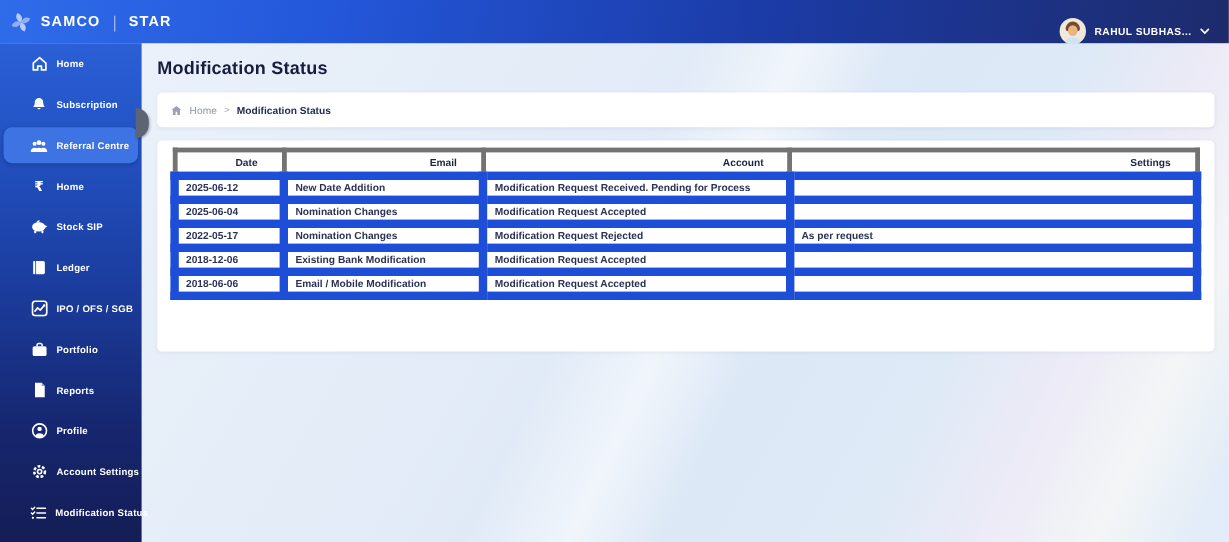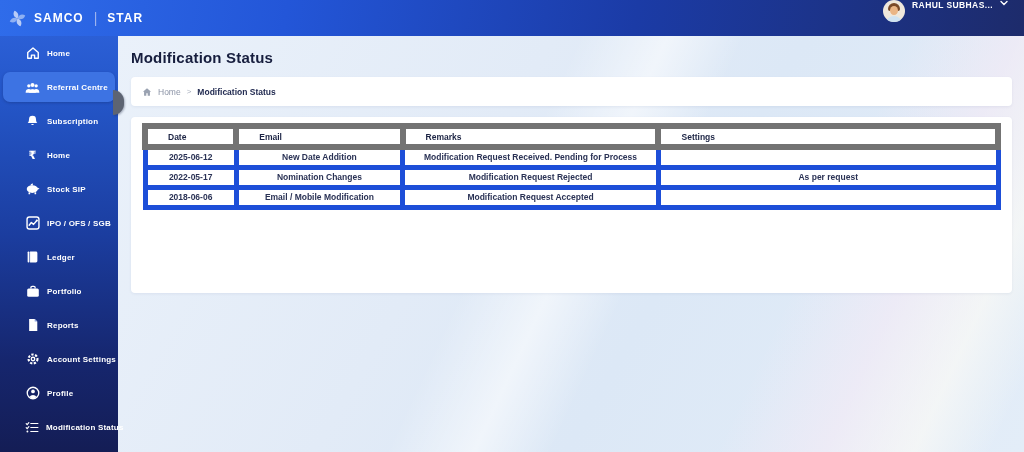--- a/index.html
+++ b/index.html
@@ -7,21 +7,21 @@
     font-family:"Liberation Sans", sans-serif; background:#e3ecf8; }
 
   
   .topbar { position:absolute; left:0; top:0; width:1024px; height:36px;
     background:linear-gradient(100deg,#2f6cea 0%, #2356d8 28%, #1b3ba6 62%, #1d2b6b 100%);
     display:flex; align-items:center; z-index:5; }
   .brand { display:flex; align-items:center; gap:7px; padding-left:8px; cursor:pointer; }
   .brand-name, .brand-product { color:#fff; font-weight:bold; font-size:12px; letter-spacing:1px; }
   .brand-divider { color:#9db3ee; font-size:14px; font-weight:400; margin:0 3px; }
   .user { position:absolute; right:16px; top:0; height:52px; display:flex;
-    align-items:flex-start; gap:7px; cursor:pointer; }
+    align-items:center; gap:7px; cursor:pointer; }
   .avatar { width:22px; height:22px; border-radius:50%; background:#efe8dc;
     position:relative; overflow:hidden; }
   .avatar .hair { position:absolute; top:3px; left:5px; width:12px; height:8px;
     border-radius:6px 6px 2px 2px; background:#7a4a28; }
   .avatar .face { position:absolute; top:6px; left:7px; width:8px; height:9px;
     border-radius:50%; background:#eab585; }
   .avatar .shirt { position:absolute; bottom:-4px; left:3px; width:16px; height:10px;
     border-radius:8px 8px 0 0; background:#cfe3f2; }
   .user-name { color:#fff; font-weight:bold; font-size:8.5px; letter-spacing:.4px; }
   .chev { display:flex; align-items:center; }
@@ -55,23 +55,23 @@
     background:#fff; border-radius:4px; display:flex; align-items:center;
     padding:0 11px; gap:6px; box-shadow:0 1px 3px rgba(40,60,110,.07); }
   .bc-home { font-size:8.5px; color:#8b93a6; cursor:pointer; }
   .bc-sep { font-size:8px; color:#a8afbd; }
   .bc-current { font-size:8.5px; font-weight:bold; color:#232c52; }
 
   .card { position:absolute; left:13px; width:881px; top:81px; height:176px;
     background:#fff; border-radius:4px; padding:6px 11px;
     box-shadow:0 1px 3px rgba(40,60,110,.07); }
   table { width:100%; border-collapse:collapse; table-layout:fixed; }
-  th { border:6px solid #737373; height:21px; font-size:8.5px; text-align:left;
+  th { border:4px solid #737373; height:21px; font-size:8.5px; text-align:right;
     padding:0 20px; color:#1c2444; font-weight:bold; }
-  td { border:5px solid #1d4ed8; height:20px; font-size:8.5px; text-align:center;
+  td { border:7px solid #1d4ed8; height:20px; font-size:8.5px; 
     padding:0 6px; color:#2a3255; font-weight:bold; overflow:hidden; white-space:nowrap; }
 </style>
 </head>
 <body>
 
 <div class="topbar">
   <div class="brand">
     <span style="display:flex">
       <svg width="19" height="19" viewBox="0 0 24 24">
         <g>
@@ -103,46 +103,46 @@
 
 <div class="sidebar" id="sidebar">
     <div class="side-item">
       <span class="icon">
         <svg width="14" height="14" viewBox="0 0 16 16">
           <path fill="none" stroke="#fff" stroke-width="1.6" stroke-linejoin="round" d="M2 7.5 8 2.3l6 5.2V14H9.8v-3.6H6.2V14H2Z"></path>
         </svg>
       </span>
       <span class="lbl">Home</span>
     </div>
+    <div class="side-item">
+      <span class="icon">
+        <svg width="13" height="14" viewBox="0 0 16 16">
+          <path fill="#fff" d="M8 1.4a4.3 4.3 0 0 0-4.3 4.3c0 3.1-1.1 4.1-1.8 4.9h12.2c-.7-.8-1.8-1.8-1.8-4.9A4.3 4.3 0 0 0 8 1.4Z"></path>
+          <path fill="#fff" d="M6.2 11.6a1.9 1.9 0 0 0 3.6 0Z"></path>
+        </svg>
+      </span>
+      <span class="lbl">Subscription</span>
+    </div>
     <div class="side-item active">
       <span class="icon">
         <svg width="16" height="13" viewBox="0 0 18 14">
           <g fill="#fff">
             <circle cx="4.6" cy="5" r="2"></circle>
             <circle cx="13.4" cy="5" r="2"></circle>
             <circle cx="9" cy="3.9" r="2.4"></circle>
             <path d="M.8 12.6c0-2.2 1.7-3.7 3.8-3.7 1 0 1.9.3 2.5.9a4.6 4.6 0 0 1 3.8-.1c.7-.5 1.6-.8 2.5-.8 2.1 0 3.8 1.5 3.8 3.7v.7H.8Z"></path>
             <path d="M4.9 13.3c0-2.6 1.8-4.3 4.1-4.3s4.1 1.7 4.1 4.3Z"></path>
           </g>
         </svg>
       </span>
       <span class="lbl">Referral Centre</span>
     </div>
     <div class="side-item">
       <span class="icon">
         <svg width="13" height="14" viewBox="0 0 16 16">
-          <path fill="#fff" d="M8 1.4a4.3 4.3 0 0 0-4.3 4.3c0 3.1-1.1 4.1-1.8 4.9h12.2c-.7-.8-1.8-1.8-1.8-4.9A4.3 4.3 0 0 0 8 1.4Z"></path>
-          <path fill="#fff" d="M6.2 11.6a1.9 1.9 0 0 0 3.6 0Z"></path>
-        </svg>
-      </span>
-      <span class="lbl">Subscription</span>
-    </div>
-    <div class="side-item">
-      <span class="icon">
-        <svg width="13" height="14" viewBox="0 0 16 16">
           <text x="8" y="13" text-anchor="middle" font-size="14" font-weight="bold" fill="#fff" font-family="DejaVu Sans, sans-serif">₹</text>
         </svg>
       </span>
       <span class="lbl">Home</span>
     </div>
     <div class="side-item">
       <span class="icon">
         <svg width="16" height="14" viewBox="0 0 18 15">
           <g fill="#fff">
             <ellipse cx="8.7" cy="7.6" rx="6.6" ry="4.7"></ellipse>
@@ -150,73 +150,73 @@
             <rect x="11.4" y="11.3" width="2" height="2.6" rx=".6"></rect>
             <path d="M14.2 5.8 17.4 7l-2.5 1.8Z"></path>
             <path d="M6.6 3.2c.3-1.5 1.5-2.4 3-2.2l-.4 2.4Z"></path>
           </g>
         </svg>
       </span>
       <span class="lbl">Stock SIP</span>
     </div>
     <div class="side-item">
       <span class="icon">
+        <svg width="13" height="14" viewBox="0 0 16 16">
+          <path fill="#fff" d="M5 1.3h7.2A1.8 1.8 0 0 1 14 3.1v9.8a1.8 1.8 0 0 1-1.8 1.8H5Z"></path>
+          <rect x="2" y="1.3" width="2.2" height="13.4" rx="1" fill="#fff"></rect>
+        </svg>
+      </span>
+      <span class="lbl">Ledger</span>
+    </div>
+    <div class="side-item">
+      <span class="icon">
         <svg width="14" height="14" viewBox="0 0 16 16">
           <rect x="1.2" y="1.2" width="13.6" height="13.6" rx="2.6" fill="none" stroke="#fff" stroke-width="1.6"></rect>
           <polyline points="3.6,10.6 6.1,7.4 8.6,9.6 12.4,5.2" fill="none" stroke="#fff" stroke-width="1.6" stroke-linecap="round" stroke-linejoin="round"></polyline>
           <circle cx="12.4" cy="5.2" r="1.2" fill="#fff"></circle>
         </svg>
       </span>
       <span class="lbl">IPO / OFS / SGB</span>
     </div>
     <div class="side-item">
       <span class="icon">
-        <svg width="13" height="14" viewBox="0 0 16 16">
-          <path fill="#fff" d="M5 1.3h7.2A1.8 1.8 0 0 1 14 3.1v9.8a1.8 1.8 0 0 1-1.8 1.8H5Z"></path>
-          <rect x="2" y="1.3" width="2.2" height="13.4" rx="1" fill="#fff"></rect>
-        </svg>
-      </span>
-      <span class="lbl">Ledger</span>
-    </div>
-    <div class="side-item">
-      <span class="icon">
         <svg width="14" height="13" viewBox="0 0 16 15">
           <path fill="none" stroke="#fff" stroke-width="1.5" d="M5.6 4V2.9A1.4 1.4 0 0 1 7 1.5h2a1.4 1.4 0 0 1 1.4 1.4V4"></path>
           <rect x="1.3" y="4" width="13.4" height="9.5" rx="1.8" fill="#fff"></rect>
         </svg>
       </span>
       <span class="lbl">Portfolio</span>
     </div>
     <div class="side-item">
       <span class="icon">
         <svg width="12" height="14" viewBox="0 0 14 16">
           <path fill="#fff" d="M2.5 1h6.5L12 4v11H2.5Z"></path>
           <path fill="#8fa6e0" d="M9 1l3 3H9Z"></path>
         </svg>
       </span>
       <span class="lbl">Reports</span>
     </div>
     <div class="side-item">
       <span class="icon">
         <svg width="14" height="14" viewBox="0 0 16 16">
-          <circle cx="8" cy="8" r="5.1" fill="none" stroke="#fff" stroke-width="2.4" stroke-dasharray="2.6 1.7"></circle>
-          <circle cx="8" cy="8" r="2" fill="none" stroke="#fff" stroke-width="1.5"></circle>
-        </svg>
-      </span>
-      <span class="lbl">Account Settings</span>
-    </div>
-    <div class="side-item">
-      <span class="icon">
-        <svg width="14" height="14" viewBox="0 0 16 16">
           <circle cx="8" cy="8" r="6.6" fill="none" stroke="#fff" stroke-width="1.5"></circle>
           <circle cx="8" cy="6.2" r="2.1" fill="#fff"></circle>
           <path d="M3.9 12.6a4.8 4.8 0 0 1 8.2 0 6.6 6.6 0 0 1-8.2 0Z" fill="#fff"></path>
         </svg>
       </span>
       <span class="lbl">Profile</span>
+    </div>
+    <div class="side-item">
+      <span class="icon">
+        <svg width="14" height="14" viewBox="0 0 16 16">
+          <circle cx="8" cy="8" r="5.1" fill="none" stroke="#fff" stroke-width="2.4" stroke-dasharray="2.6 1.7"></circle>
+          <circle cx="8" cy="8" r="2" fill="none" stroke="#fff" stroke-width="1.5"></circle>
+        </svg>
+      </span>
+      <span class="lbl">Account Settings</span>
     </div>
     <div class="side-item">
       <span class="icon">
         <svg width="14" height="13" viewBox="0 0 16 15">
           <g stroke="#fff" stroke-width="1.4" stroke-linecap="round">
             <path d="M6.6 2.9h8.2M6.6 7.5h8.2M6.6 12.1h8.2"></path>
             <path fill="none" d="M1.3 3 2.4 4.1 4.4 1.9M1.3 7.6 2.4 8.7 4.4 6.5"></path>
           </g>
           <circle cx="2.7" cy="12.1" r="1.1" fill="#fff"></circle>
         </svg>
@@ -245,38 +245,50 @@
       <colgroup id="cols">
           <col style="width: 10.7%;">
           <col style="width: 19.5%;">
           <col style="width: 30%;">
           <col style="width: 39.8%;">
         </colgroup>
       <thead>
           <tr id="thead-row">
             <th>Date</th>
             <th>Email</th>
-            <th>Remarks</th>
+            <th>Account</th>
             <th>Settings</th>
           </tr>
         </thead>
       <tbody id="tbody">
           <tr>
             <td>2025-06-12</td>
             <td>New Date Addition</td>
             <td>Modification Request Received. Pending for Process</td>
+            <td></td>
+          </tr>
+          <tr>
+            <td>2025-06-04</td>
+            <td>Nomination Changes</td>
+            <td>Modification Request Accepted</td>
             <td></td>
           </tr>
           <tr>
             <td>2022-05-17</td>
             <td>Nomination Changes</td>
             <td>Modification Request Rejected</td>
             <td>As per request</td>
           </tr>
           <tr>
+            <td>2018-12-06</td>
+            <td>Existing Bank Modification</td>
+            <td>Modification Request Accepted</td>
+            <td></td>
+          </tr>
+          <tr>
             <td>2018-06-06</td>
             <td>Email / Mobile Modification</td>
             <td>Modification Request Accepted</td>
             <td></td>
           </tr>
         </tbody>
     </table>
   </div>
 </div>
 

